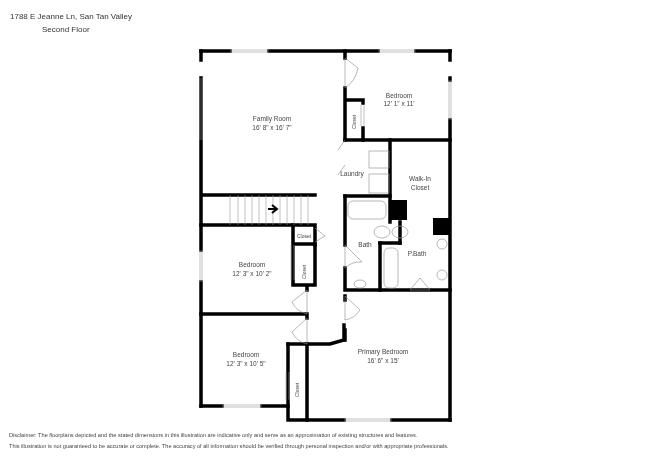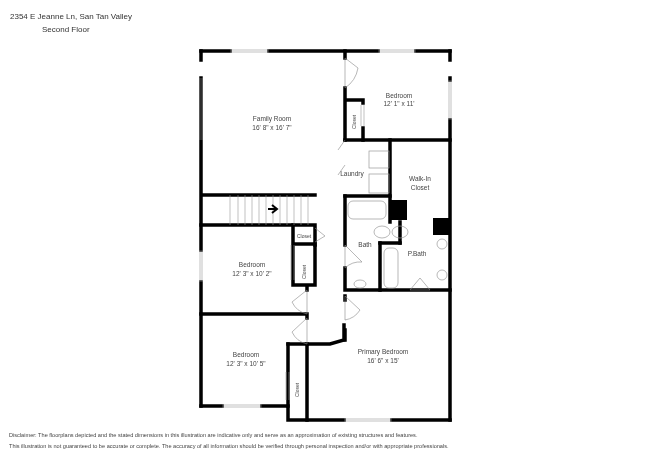--- a/index.html
+++ b/index.html
@@ -6,21 +6,21 @@
   body { width:650px; height:460px; position:relative; overflow:hidden; font-family:"Liberation Sans", sans-serif; color:#333; }
   .hdr { position:absolute; left:10px; font-size:8px; color:#333; }
   .disc { position:absolute; left:9px; font-size:5.6px; color:#444; white-space:nowrap; }
   svg { position:absolute; left:0; top:0; }
   .lbl { font-family:"Liberation Sans", sans-serif; font-size:6.5px; fill:#444; text-anchor:middle; }
   .lbl-sm { font-family:"Liberation Sans", sans-serif; font-size:5px; fill:#444; text-anchor:middle; }
 </style>
 </head>
 <body>
 
-<div class="hdr" style="top:12px;">2354 E Jeanne Ln, San Tan Valley</div>
+<div class="hdr" style="top:12px;">1788 E Jeanne Ln, San Tan Valley</div>
 <div class="hdr" style="top:25px;padding-left:32px;">Second Floor</div>
 
 <svg width="650" height="460" viewBox="0 0 650 460">
   <g fill="none" stroke="#000" stroke-width="3.5" stroke-linecap="square">
 
     <path d="M201 51 H230 M269 51 H345 M345 51 H378 M416 51 H450"></path>
 
     <path d="M201 51 V60 M201 78 V225 M201 225 V250 M201 282 V406"></path>
 
     <path d="M450 51 V60 M450 78 V80 M450 120 V420"></path>

